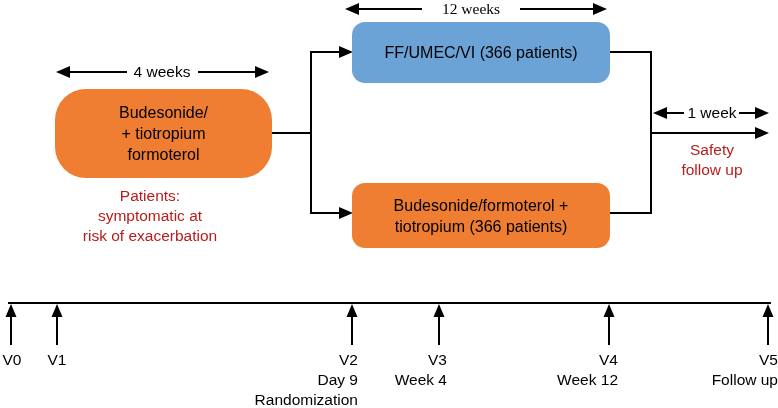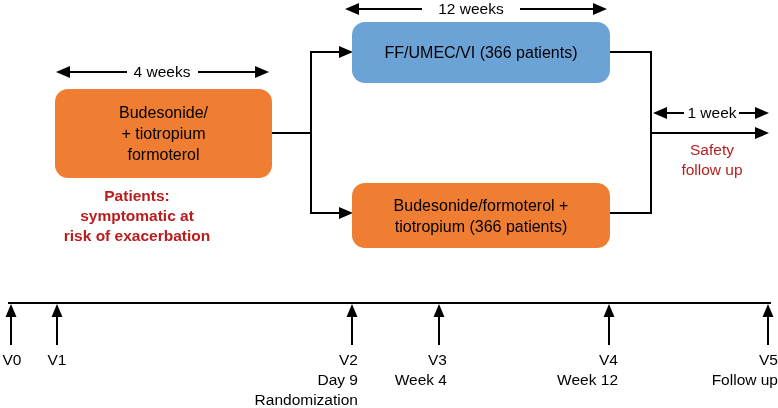--- a/index.html
+++ b/index.html
@@ -46,29 +46,29 @@
     position: absolute;
     top: 350px;
     font-size: 15.5px;
     line-height: 20px;
     color: #000000;
     white-space: nowrap;
   }
   .visit.center { text-align: center; }
   .visit.right  { text-align: right; }
 
-  #box-run-in     { left: 55px;  top: 89px;  width: 217px; height: 89px; }
+  #box-run-in     { left: 55px;  top: 89px;  width: 217px; height: 89px; border-radius: 31px; }
   #box-arm-top    { left: 352px; top: 22px;  width: 258px; height: 61px; }
   #box-arm-bottom { left: 352px; top: 183px; width: 258px; height: 65px; }
 
   #lbl-4weeks  { left: 112px; top: 63px;  width: 100px; }
-  #lbl-12weeks { left: 421px; top: 0px;   width: 100px; }
+  #lbl-12weeks { left: 421px; top: 0px;   width: 100px; font-family: Liberation Serif, serif; }
   #lbl-1week   { left: 662px; top: 104px; width: 100px; }
 
-  #note-patients { left: 42px;  top: 186px; width: 190px; font-weight: bold; }
+  #note-patients { left: 55px;  top: 186px; width: 190px; }
   #note-safety   { left: 662px; top: 140px; width: 100px; }
 
   #visit-v0 { left: 0px;   width: 24px;  }
   #visit-v1 { left: 45px;  width: 24px;  }
   #visit-v2 { right: 420px; width: 150px; }
   #visit-v3 { right: 331px; width: 100px; }
   #visit-v4 { right: 160px; width: 100px; }
   #visit-v5 { right: 0px;   width: 100px; }
 </style>
 </head>

